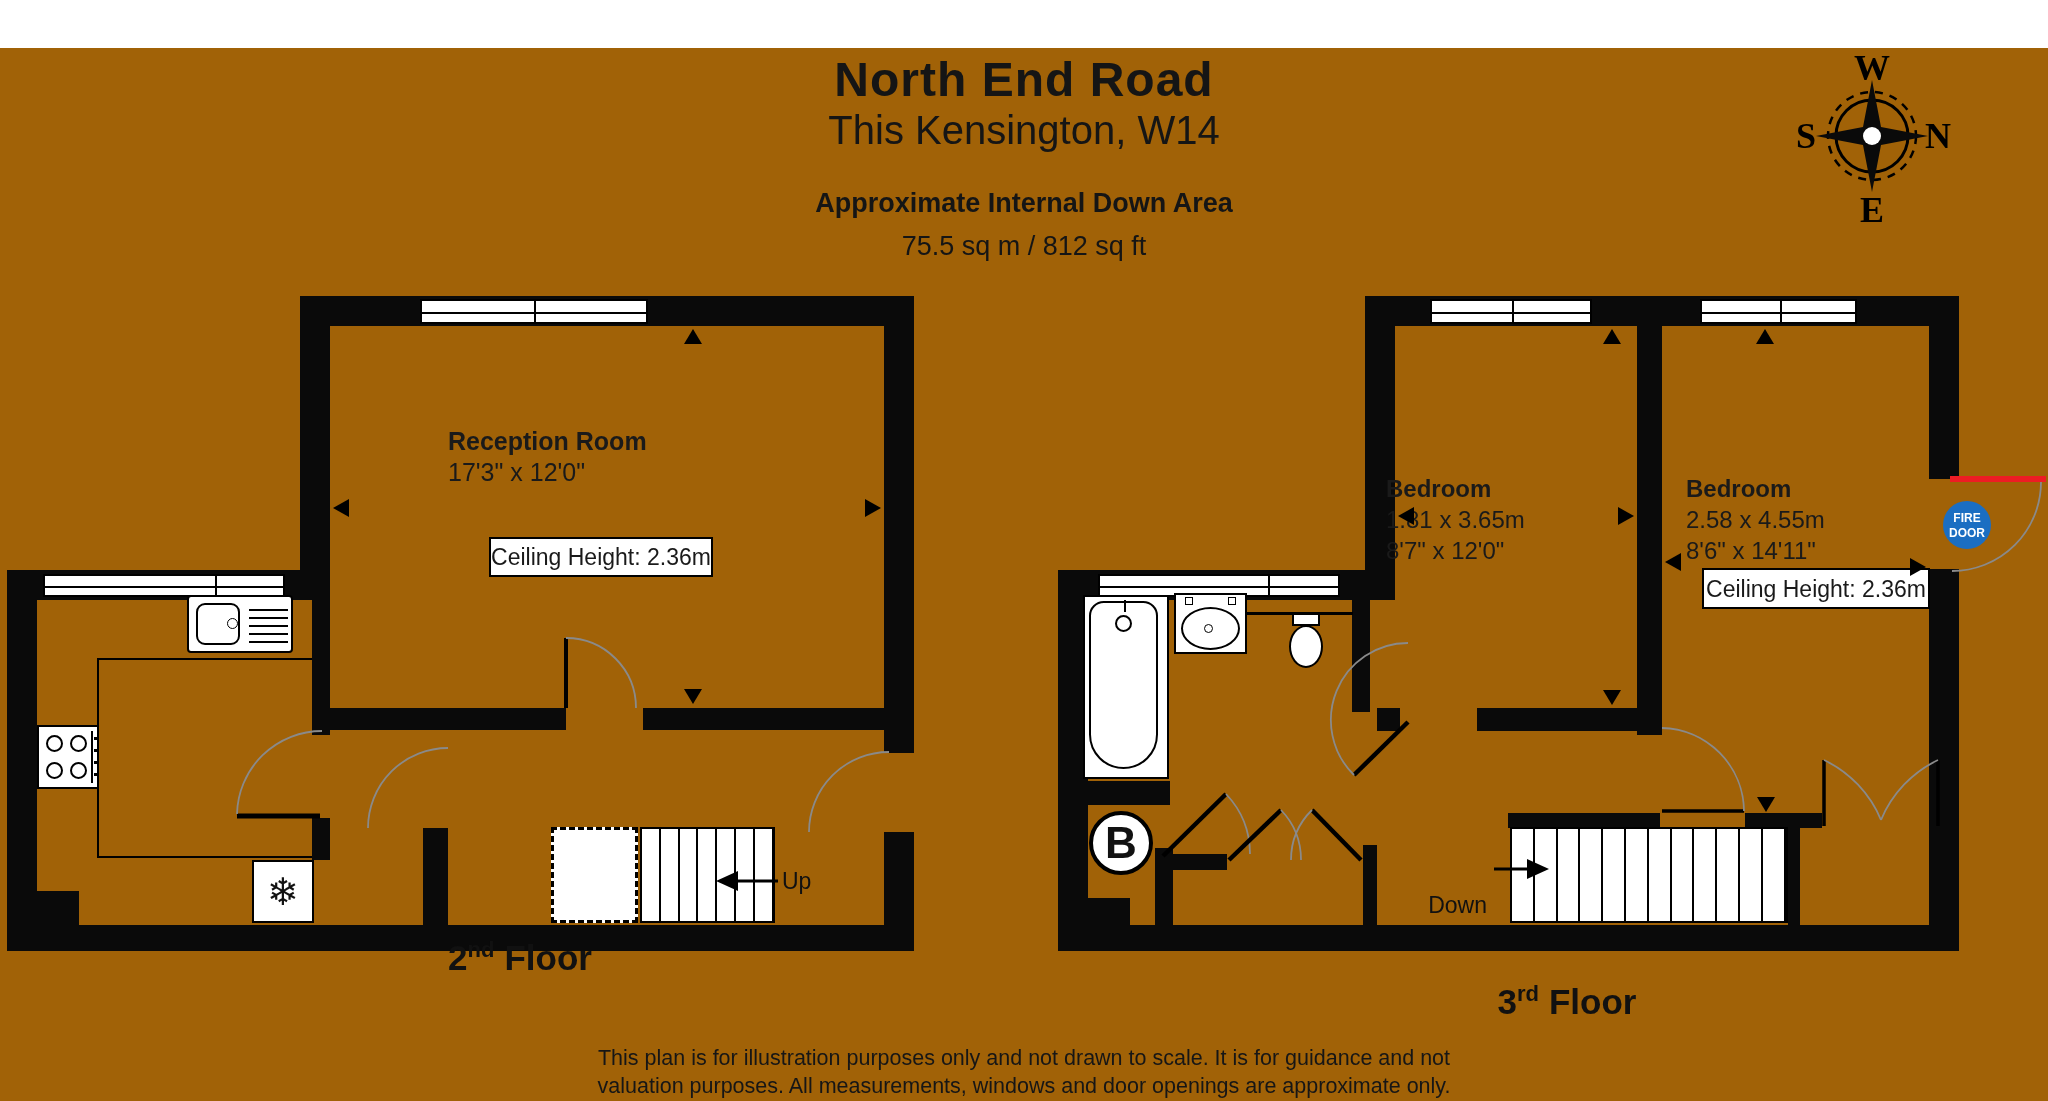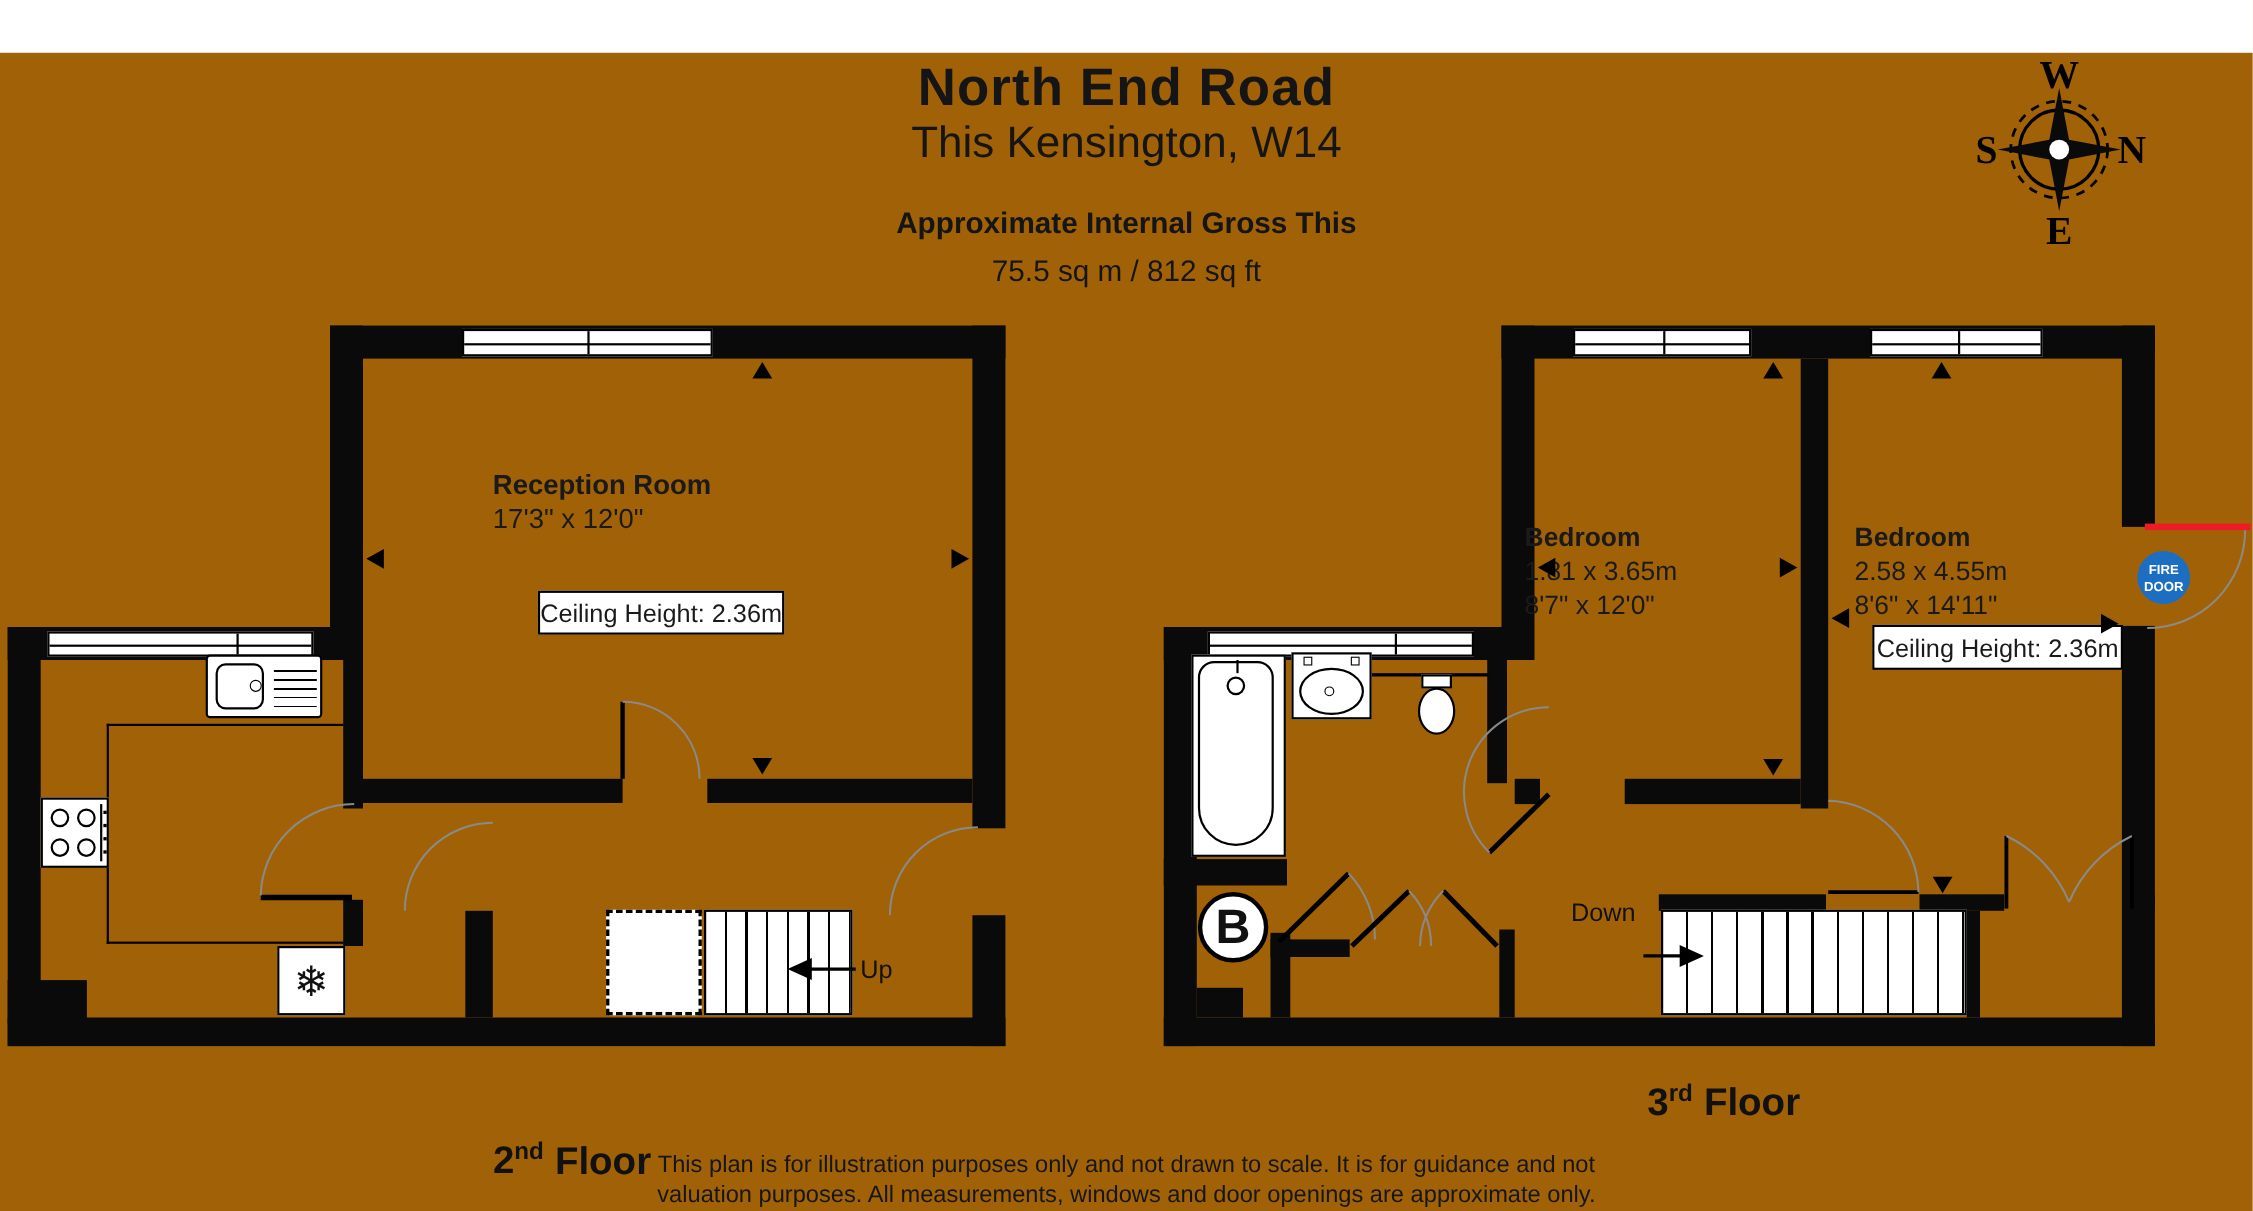--- a/index.html
+++ b/index.html
@@ -26,21 +26,21 @@
   svg{position:absolute;left:0;top:0;}
   .overlay{pointer-events:none;}
 </style>
 </head>
 <body>
 
 <div id="canvas">
 
   <div class="hdr" style="top:4px;font-size:48px;font-weight:bold;letter-spacing:1px;">North End Road</div>
   <div class="hdr" style="top:60px;font-size:40px;font-weight:normal;">This Kensington, W14</div>
-  <div class="hdr" style="top:140px;font-size:27px;font-weight:bold;">Approximate Internal Gross This</div>
+  <div class="hdr" style="top:140px;font-size:27px;font-weight:bold;">Approximate Internal Down Area</div>
   <div class="hdr" style="top:183px;font-size:27px;font-weight:normal;">75.5 sq m / 812 sq ft</div>
 
   <svg style="left:1790px;top:0px;" width="164" height="176" viewBox="0 0 164 176">
     <circle cx="82" cy="88" r="44" fill="none" stroke="#000" stroke-width="2.5" stroke-dasharray="8 7"></circle>
     <circle cx="82" cy="88" r="36" fill="none" stroke="#000" stroke-width="3"></circle>
     <path d="M82,32 L91,79 L138,88 L91,97 L82,144 L73,97 L26,88 L73,79 Z" fill="#0a0a0a"></path>
     <circle cx="82" cy="88" r="9" fill="#fff"></circle>
     <text x="82" y="32" text-anchor="middle" font-family="Liberation Serif,serif" font-weight="bold" font-size="36">W</text>
     <text x="148" y="100" text-anchor="middle" font-family="Liberation Serif,serif" font-weight="bold" font-size="36">N</text>
     <text x="16" y="100" text-anchor="middle" font-family="Liberation Serif,serif" font-weight="bold" font-size="36">S</text>
@@ -98,21 +98,21 @@
     </div>
     <div class="fix" style="left:252px;top:812px;width:62px;height:63px;display:flex;align-items:center;justify-content:center;">
       <span style="font-family:'DejaVu Sans',sans-serif;font-size:38px;line-height:1;">❄</span>
     </div>
 
     <div class="lbl" style="left:448px;top:378px;width:310px;">
       <div class="room-name" style="font-size:25px;">Reception Room</div>
       <div style="font-size:25px;">17'3" x 12'0"</div>
     </div>
     <div class="ceilbox" style="left:489px;top:489px;width:224px;height:40px;line-height:37px;">Ceiling Height: 2.36m</div>
-    <div class="floorlbl" style="left:400px;top:986px;width:240px;">
+    <div class="floorlbl" style="left:400px;top:889px;width:240px;">
       <span>2</span><sup>nd</sup><span style="margin-left:10px;">Floor</span>
     </div>
   </div>
 
   <div>
     <div class="wall" style="left:1365px;top:248px;width:594px;height:30px;"></div>
     <div class="wall" style="left:1365px;top:248px;width:30px;height:274px;"></div>
     <div class="wall" style="left:1929px;top:248px;width:30px;height:183px;"></div>
     <div class="wall" style="left:1929px;top:521px;width:30px;height:382px;"></div>
     <div class="wall" style="left:1058px;top:522px;width:337px;height:30px;"></div>
@@ -141,21 +141,21 @@
         <div class="wdiv" style="left:78px;"></div>
     </div>
     <div class="window" style="left:1098px;top:526px;width:242px;height:23px;">
       <div class="wmid"></div>
         <div class="wdiv" style="left:168px;"></div>
     </div>
 
     <div class="stairs" style="left:1510px;top:779px;width:278px;height:96px;">
       <div class="treads" style="background-image:repeating-linear-gradient(90deg,transparent 0 20.8px,#000 20.8px 22.8px);"></div>
     </div>
-    <div class="abs" style="left:1400px;top:768px;width:87px;text-align:right;font-size:23px;">Down</div>
+    <div class="abs" style="left:1400px;top:844px;width:87px;text-align:right;font-size:23px;">Down</div>
 
     <div class="fix" style="left:1083px;top:547px;width:86px;height:184px;border-width:2.5px;">
       <div class="fix" style="left:4px;top:4px;width:69px;height:168px;border-radius:18px 18px 42px 42px;"></div>
       <div class="abs" style="left:39px;top:3px;width:2px;height:12px;background:#000;"></div>
       <div class="fix" style="left:30px;top:18px;width:17px;height:17px;border-radius:50%;"></div>
     </div>
     <div class="fix" style="left:1174px;top:545px;width:73px;height:61px;">
       <div class="fix" style="left:9px;top:2px;width:8px;height:8px;border-width:1.5px;"></div>
       <div class="fix" style="left:52px;top:2px;width:8px;height:8px;border-width:1.5px;"></div>
       <div class="fix" style="left:5px;top:12px;width:59px;height:43px;border-radius:50%;border-width:2.5px;"></div>

